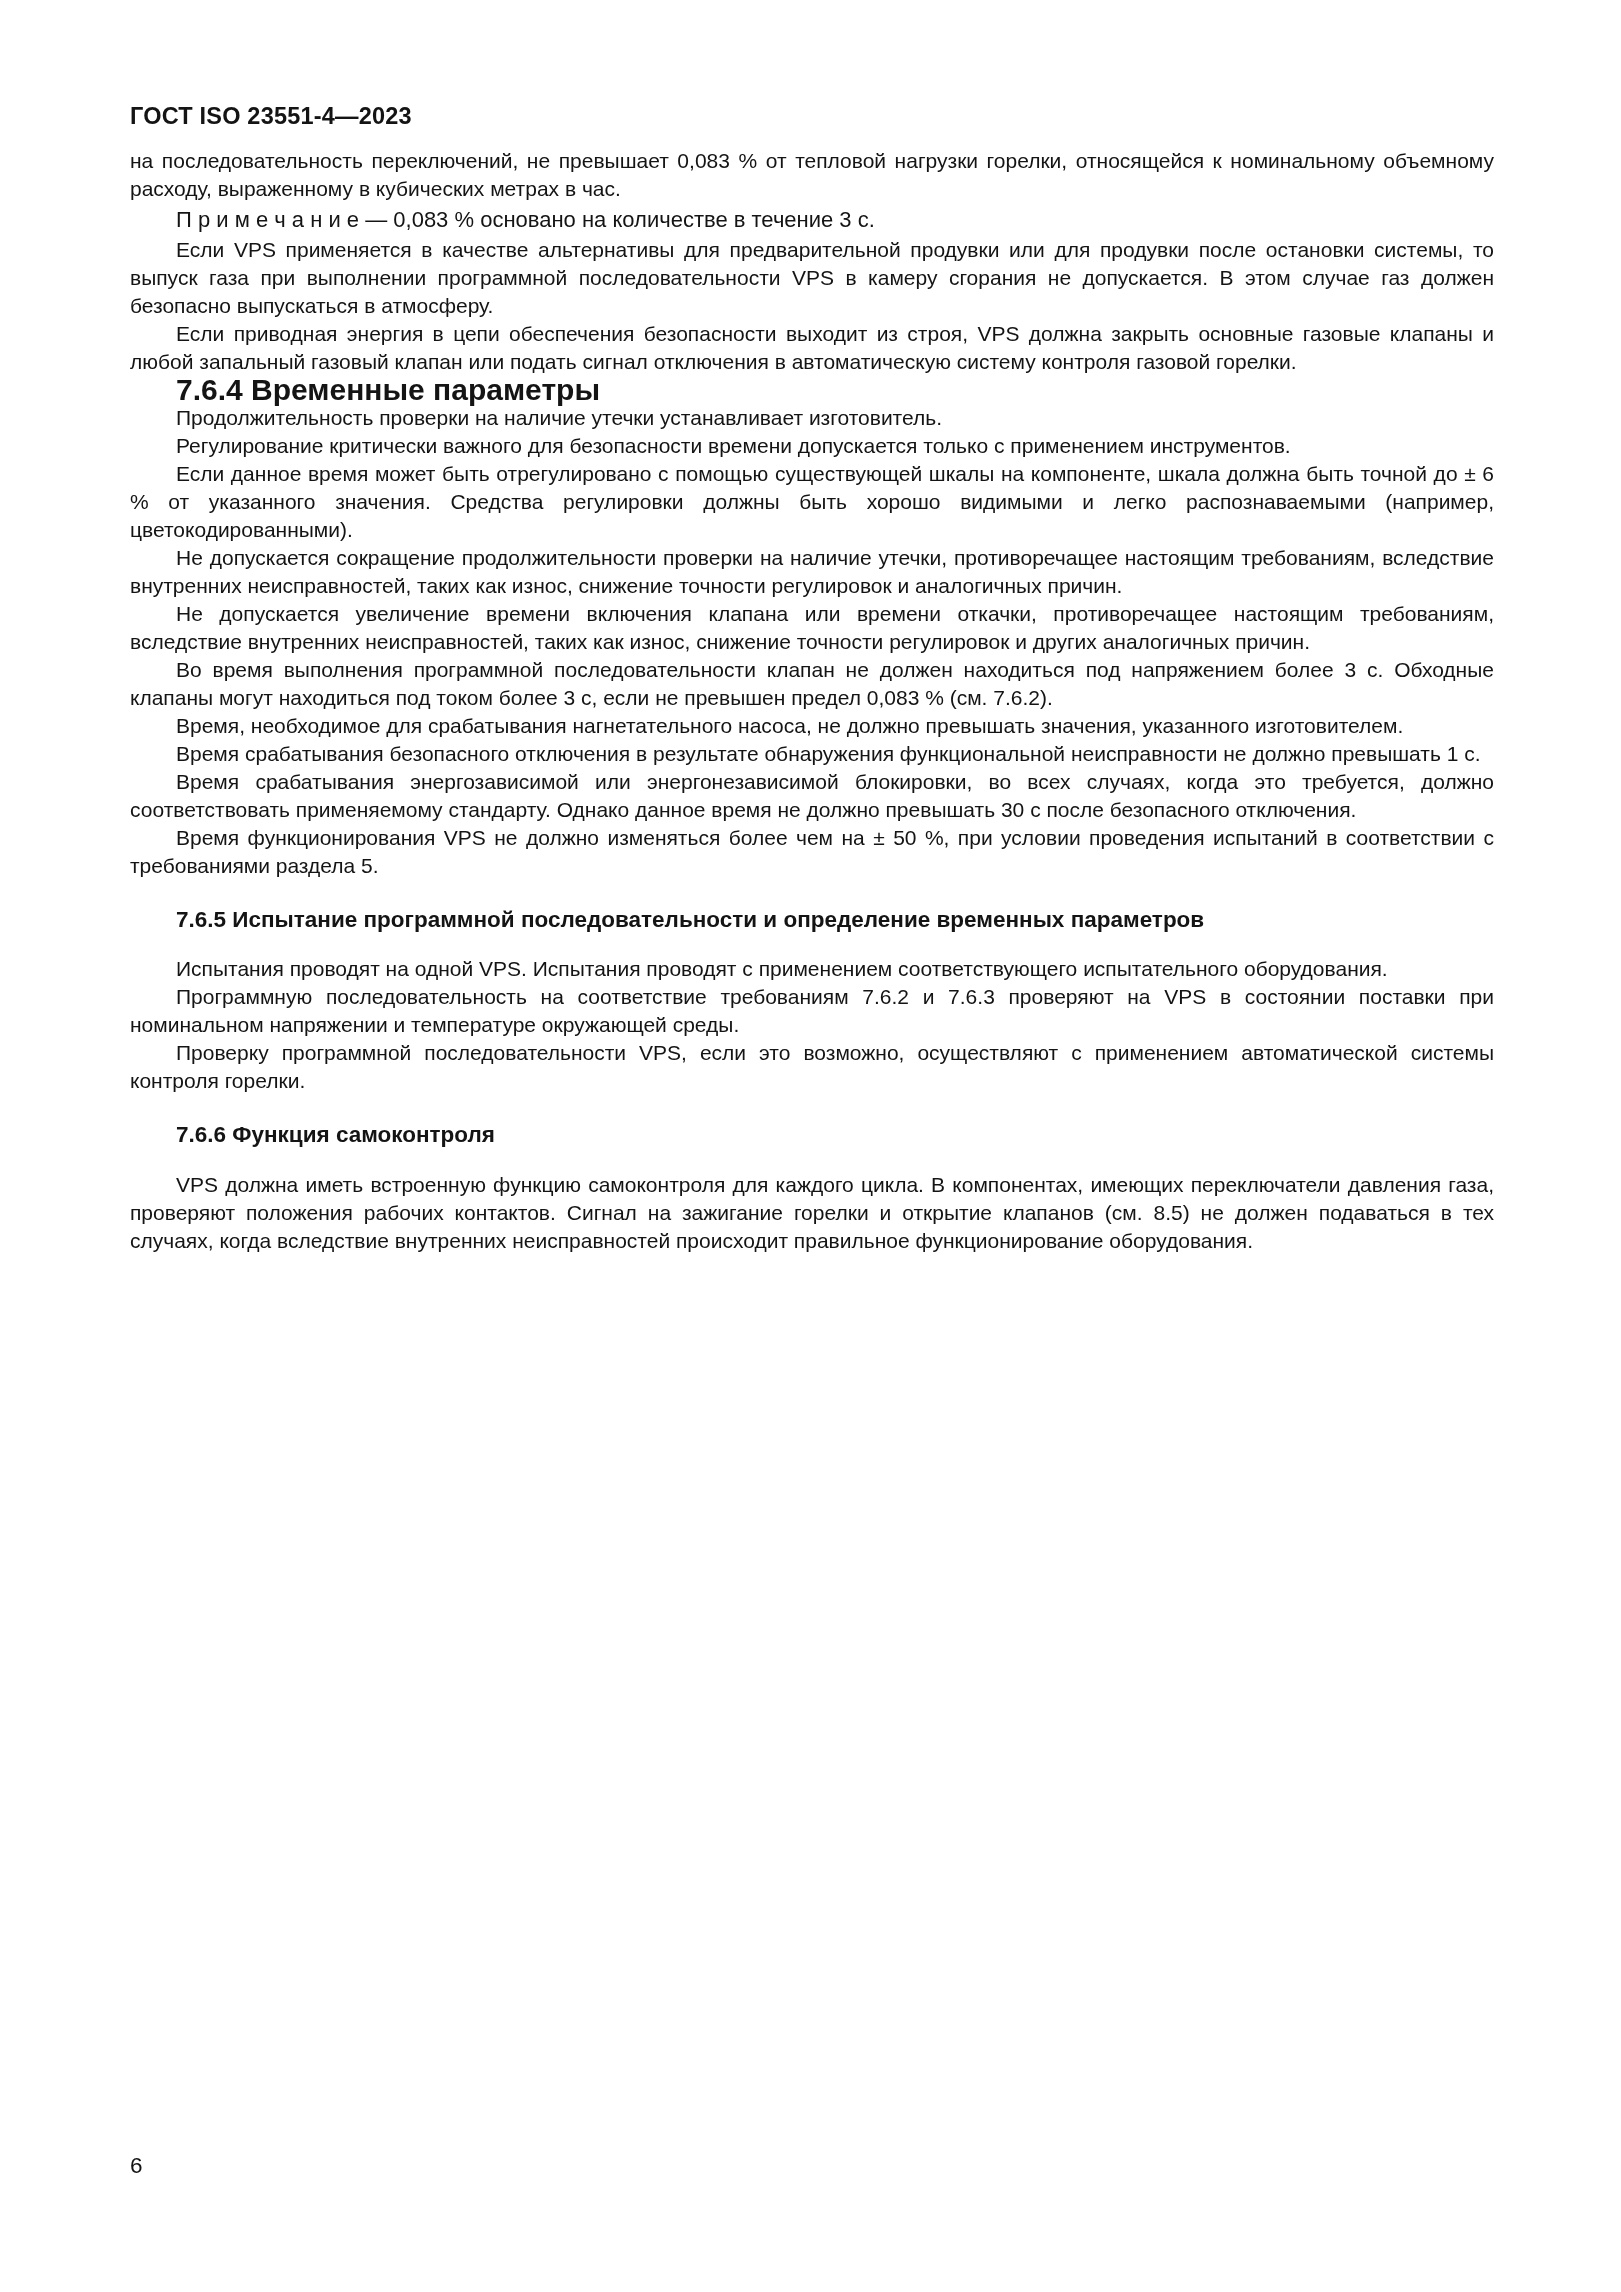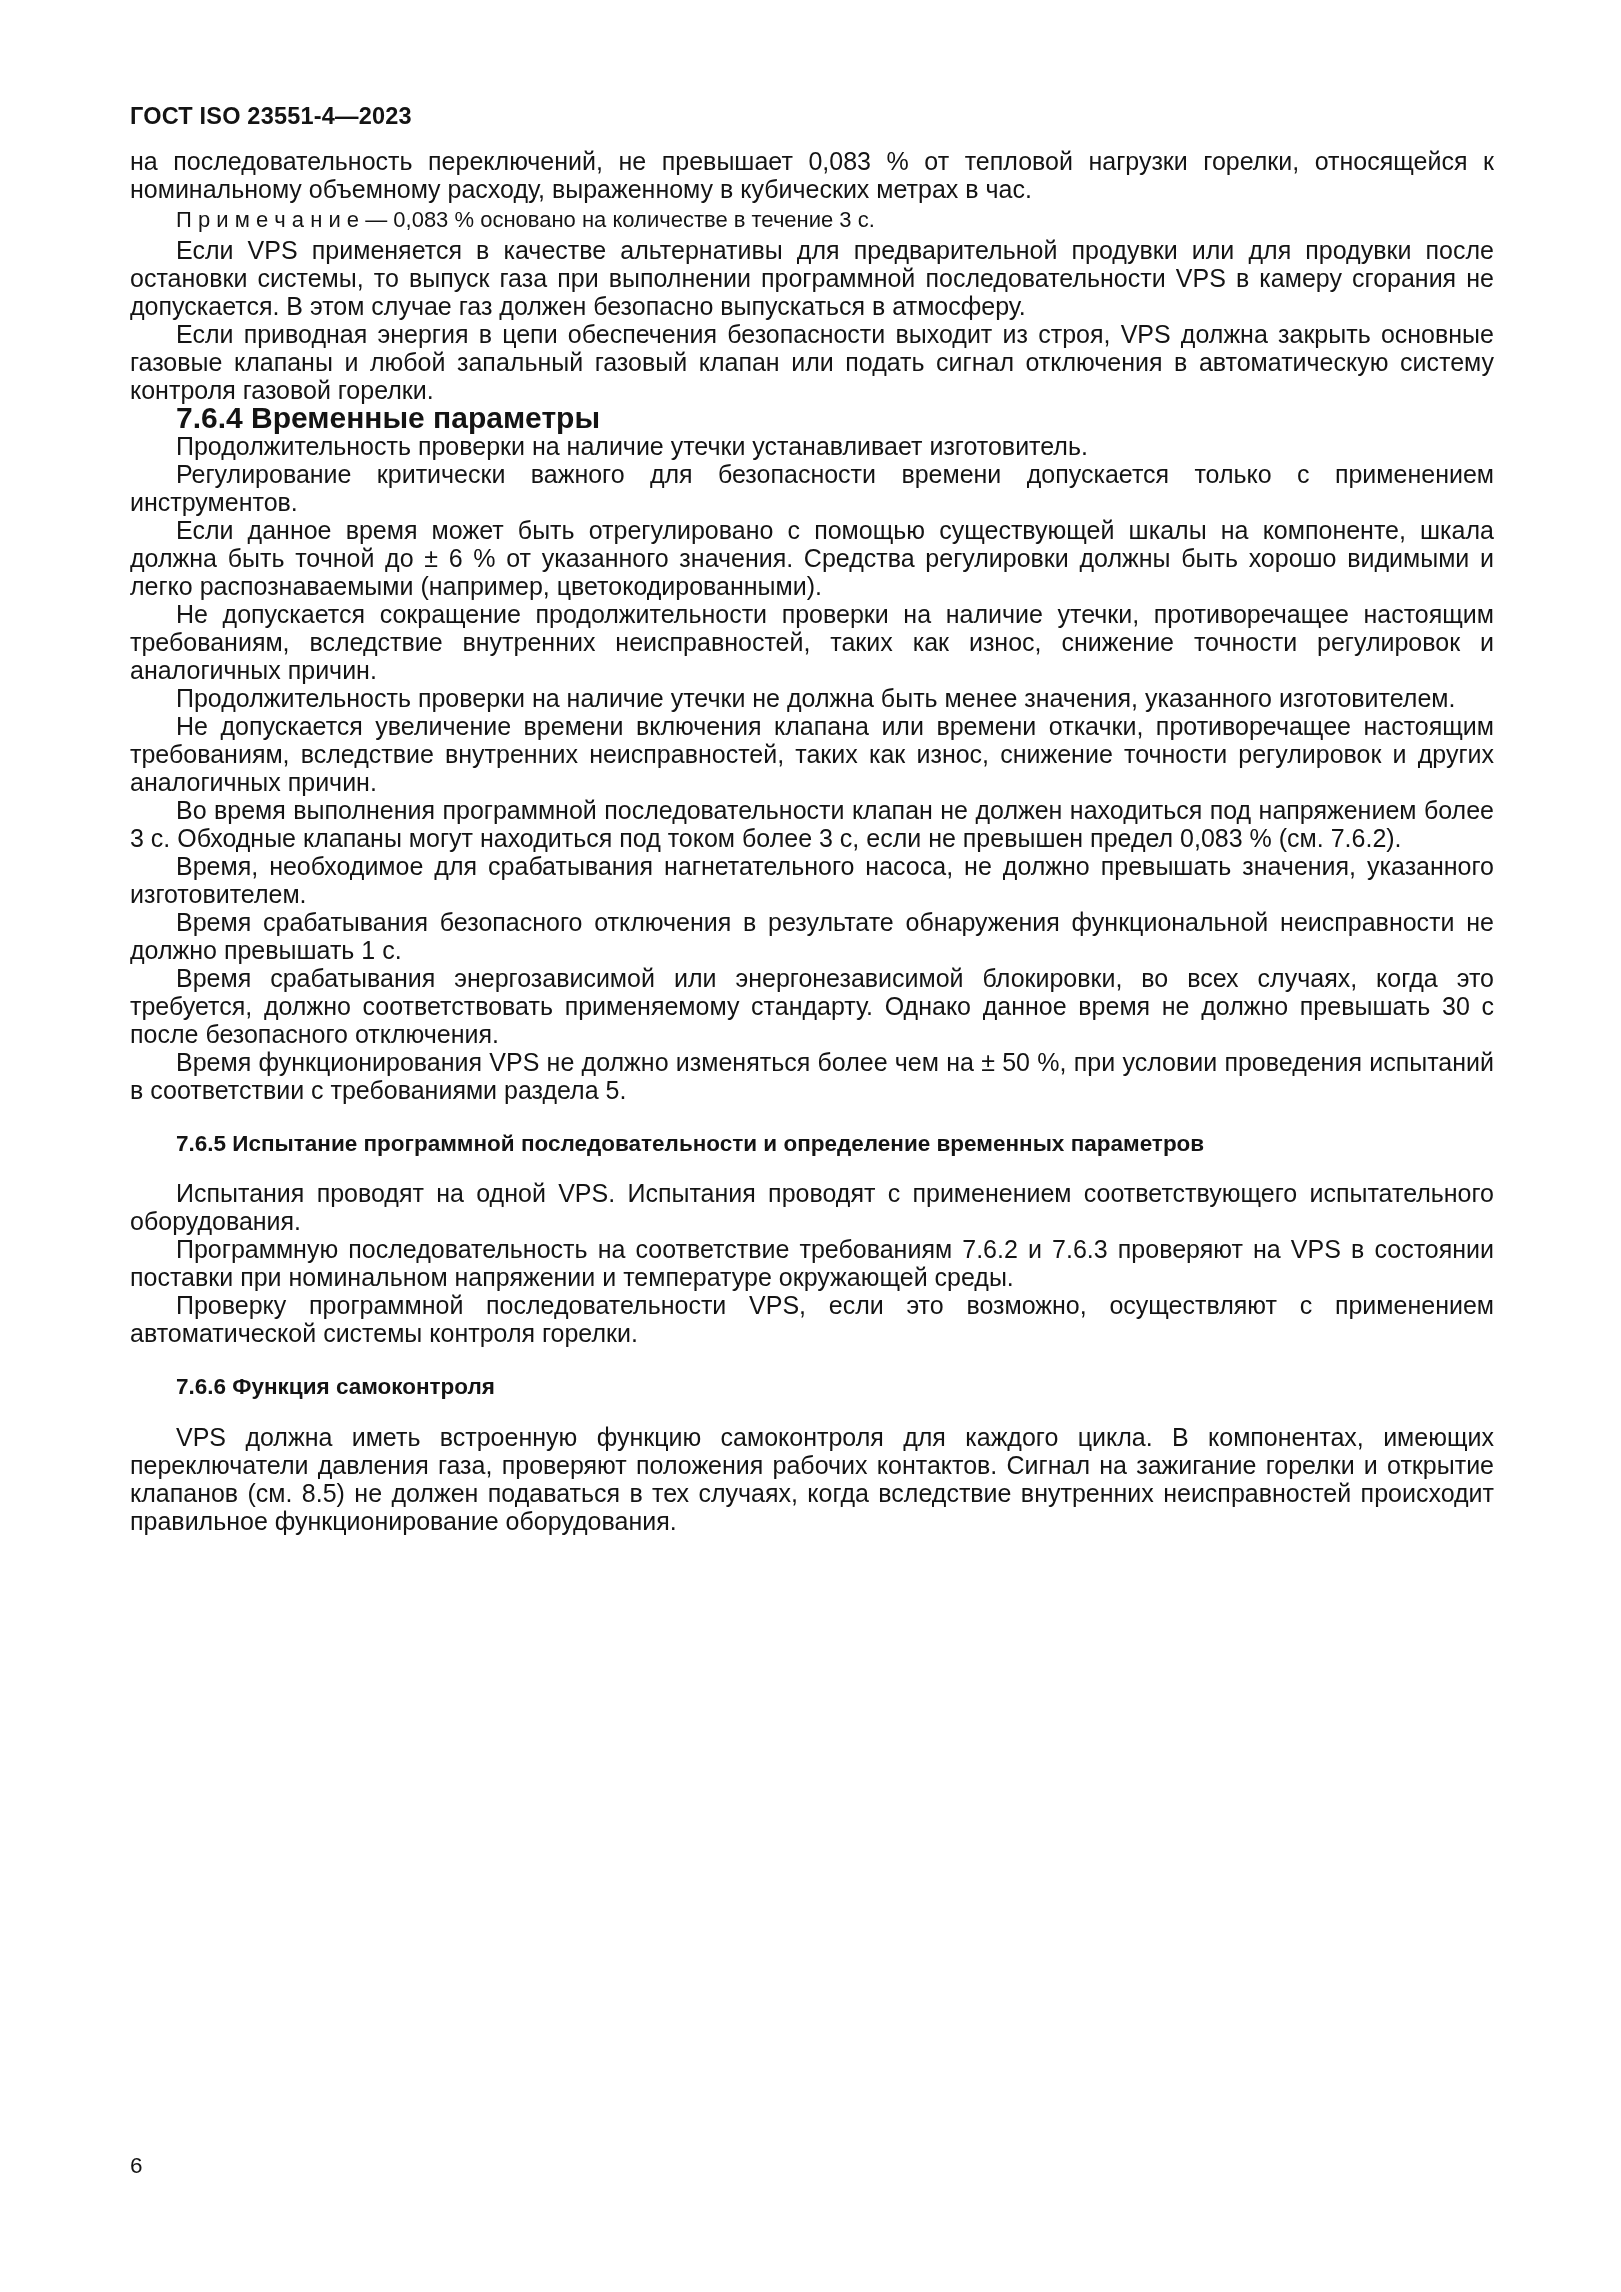--- a/index.html
+++ b/index.html
@@ -20,21 +20,21 @@
     width: 1364px;
   }
   .doc-header {
     font-size: 23.5px;
     font-weight: bold;
     line-height: 25.5px;
     margin-bottom: 17.6px;
     letter-spacing: 0.2px;
   }
   .para {
-    font-size: 25px;
+    font-size: 21px;
     line-height: 28px;
     text-align: justify;
     text-indent: 46px;
   }
   .para.cont { text-indent: 0; }
   .note {
     font-size: 22px;
     line-height: 25.5px;
     text-align: justify;
     text-indent: 46px;
@@ -71,21 +71,20 @@
 
     <p class="para cont">на последовательность переключений, не превышает 0,083 % от тепловой нагрузки горелки, относящейся к номинальному объемному расходу, выраженному в кубических метрах в час.</p>
     <p class="note">П р и м е ч а н и е  — 0,083 % основано на количестве в течение 3 с.</p>
     <p class="para">Если VPS применяется в качестве альтернативы для предварительной продувки или для продувки после остановки системы, то выпуск газа при выполнении программной последовательности VPS в камеру сгорания не допускается. В этом случае газ должен безопасно выпускаться в атмосферу.</p>
     <p class="para">Если приводная энергия в цепи обеспечения безопасности выходит из строя, VPS должна закрыть основные газовые клапаны и любой запальный газовый клапан или подать сигнал отключения в автоматическую систему контроля газовой горелки.</p>
     <p class="h-inline">7.6.4 Временные параметры</p>
     <p class="para">Продолжительность проверки на наличие утечки устанавливает изготовитель.</p>
     <p class="para">Регулирование критически важного для безопасности времени допускается только с применением инструментов.</p>
     <p class="para">Если данное время может быть отрегулировано с помощью существующей шкалы на компоненте, шкала должна быть точной до ± 6 % от указанного значения. Средства регулировки должны быть хорошо видимыми и легко распознаваемыми (например, цветокодированными).</p>
     <p class="para">Не допускается сокращение продолжительности проверки на наличие утечки, противоречащее настоящим требованиям, вследствие внутренних неисправностей, таких как износ, снижение точности регулировок и аналогичных причин.</p>
-    <p class="para">Продолжительность проверки на наличие утечки не должна быть менее значения, указанного изготовителем.</p>
     <p class="para">Не допускается увеличение времени включения клапана или времени откачки, противоречащее настоящим требованиям, вследствие внутренних неисправностей, таких как износ, снижение точности регулировок и других аналогичных причин.</p>
     <p class="para">Во время выполнения программной последовательности клапан не должен находиться под напряжением более 3 с. Обходные клапаны могут находиться под током более 3 с, если не превышен предел 0,083 % (см. 7.6.2).</p>
     <p class="para">Время, необходимое для срабатывания нагнетательного насоса, не должно превышать значения, указанного изготовителем.</p>
     <p class="para">Время срабатывания безопасного отключения в результате обнаружения функциональной неисправности не должно превышать 1 с.</p>
     <p class="para">Время срабатывания энергозависимой или энергонезависимой блокировки, во всех случаях, когда это требуется, должно соответствовать применяемому стандарту. Однако данное время не должно превышать 30 с после безопасного отключения.</p>
     <p class="para">Время функционирования VPS не должно изменяться более чем на ± 50 %, при условии проведения испытаний в соответствии с требованиями раздела 5.</p>
     <p class="h-spaced">7.6.5 Испытание программной последовательности и определение временных параметров</p>
     <p class="para">Испытания проводят на одной VPS. Испытания проводят с применением соответствующего испытательного оборудования.</p>
     <p class="para">Программную последовательность на соответствие требованиям 7.6.2 и 7.6.3 проверяют на VPS в состоянии поставки при номинальном напряжении и температуре окружающей среды.</p>
     <p class="para">Проверку программной последовательности VPS, если это возможно, осуществляют с применением автоматической системы контроля горелки.</p>

